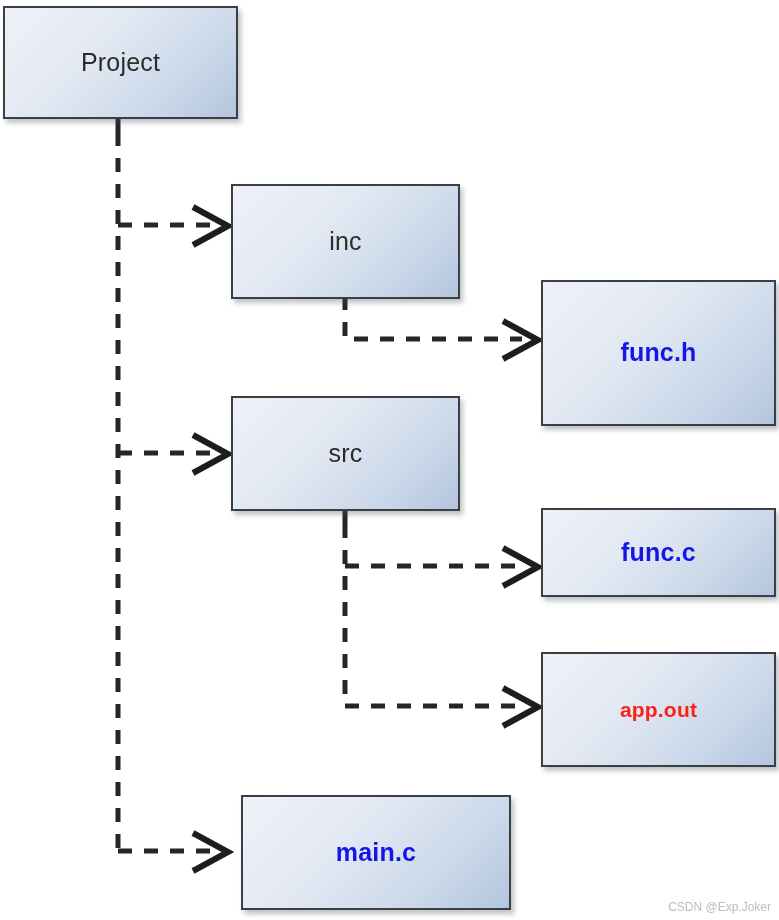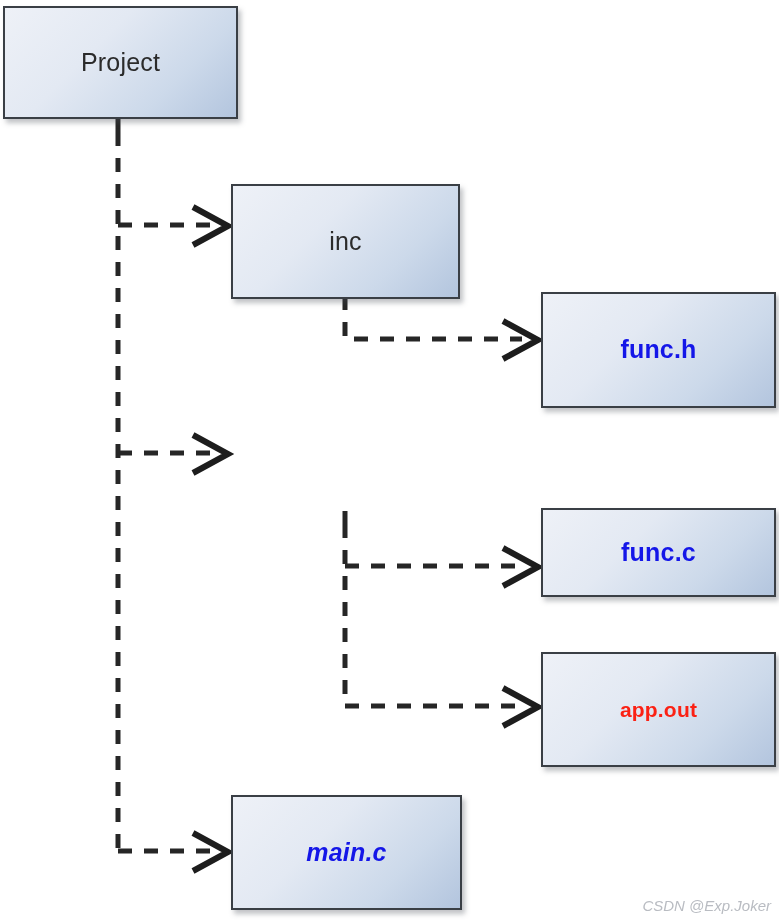--- a/index.html
+++ b/index.html
@@ -54,34 +54,33 @@
   }
   .node.binary .node-label {
     color: #fb2114;
     font-size: 21px;
     font-weight: bold;
   }
   
   #node-project  { left: 3px;   top: 6px;   width: 235px; height: 113px; }
   #node-inc      { left: 231px; top: 184px; width: 229px; height: 115px; }
   #node-src      { left: 231px; top: 396px; width: 229px; height: 115px; }
-  #node-funch    { left: 541px; top: 292px; width: 235px; height: 116px; }
+  #node-funch    { left: 541px; top: 280px; width: 235px; height: 146px; }
   #node-funcc    { left: 541px; top: 508px; width: 235px; height: 89px; }
   #node-appout   { left: 541px; top: 652px; width: 235px; height: 115px; }
-  #node-mainc    { left: 231px; top: 795px; width: 231px; height: 115px; font-style: italic; }
+  #node-mainc    { left: 241px; top: 795px; width: 270px; height: 115px; }
 
   .watermark-corner {
     position: absolute;
     right: 8px;
     bottom: 6px;
-    font-size: 15px;
+    font-size: 12px;
     color: #b9bcc2;
     font-family: "Liberation Sans", sans-serif;
     white-space: nowrap;
-    font-style: italic;
   }
   .watermark-center {
     position: absolute;
     left: 196px;
     top: 618px;
     font-size: 22px;
     color: #f3f3f4;
     font-family: "Liberation Sans", sans-serif;
     white-space: nowrap;
     letter-spacing: 1px;
@@ -135,20 +134,23 @@
   </svg>
 
   <div class="node plain" id="node-project">
     <span class="node-label">Project</span>
   </div>
 
   <div class="node plain" id="node-inc">
     <span class="node-label">inc</span>
   </div>
 
+  <div class="node plain" id="node-src">
+    <span class="node-label">src</span>
+  </div>
 
   <div class="node file" id="node-funch">
     <span class="node-label">func.h</span>
   </div>
 
   <div class="node file" id="node-funcc">
     <span class="node-label">func.c</span>
   </div>
 
   <div class="node binary" id="node-appout">

